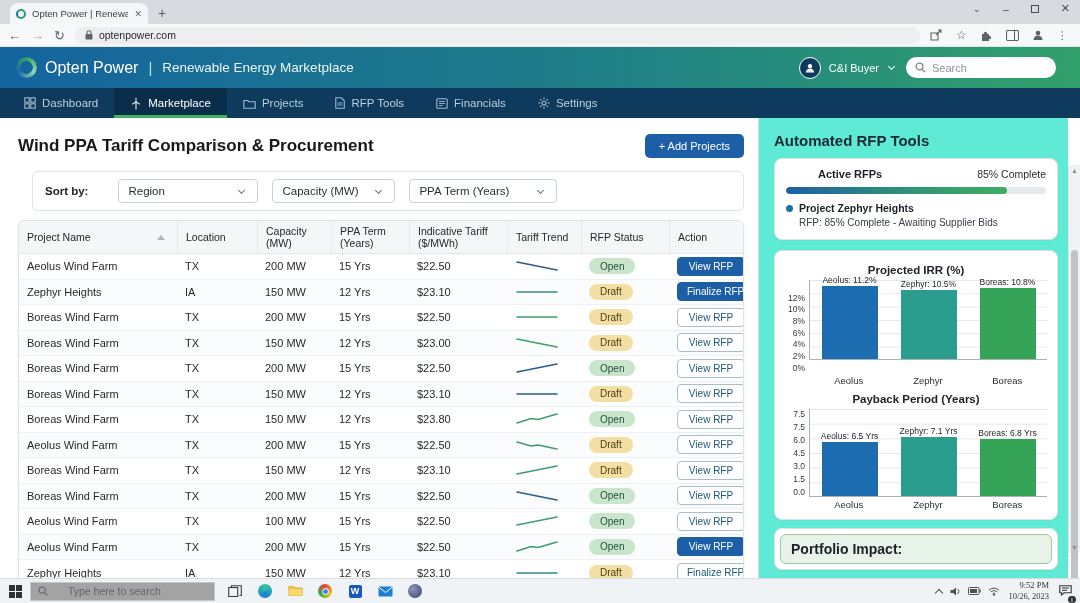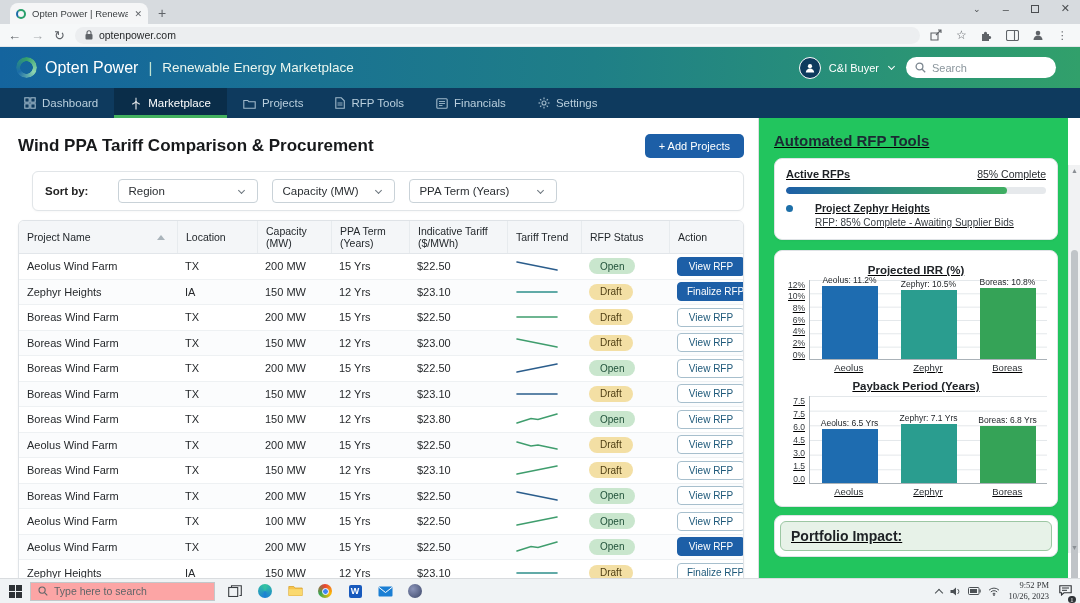--- a/index.html
+++ b/index.html
@@ -67,30 +67,30 @@
   .td { font-size:11px; color:#26292c; padding:0 8px; white-space:nowrap; overflow:hidden; }
   .td.trend { display:flex; align-items:center; }
   .badge { display:inline-block; font-size:10px; padding:2.5px 11px; border-radius:10px; }
   .badge.open { background:#c9e6cd; color:#20513a; }
   .badge.draft { background:#f3dfa4; color:#4d3d12; }
   .actbtn { font-size:10px; border-radius:4px; padding:3px 9px; min-width:68px; font-family:"Liberation Sans",sans-serif; }
   .actbtn.solid { background:#1d5fa7; color:#fff; border:1px solid #1d5fa7; }
   .actbtn.outline { background:#fff; color:#1d5879; border:1px solid #a7bfcd; }
 
   
-  .sidebar { position:absolute; top:0; left:758px; width:310px; bottom:0; background:#22c55e; border-left:1px solid #dcdfe2; padding:14px 10px 0 15px;text-decoration:underline; }
+  .sidebar { position:absolute; top:0; left:758px; width:310px; bottom:0; background:#5eead4; border-left:1px solid #dcdfe2; padding:14px 10px 0 15px; }
   .sb-title { font-size:15px; font-weight:bold; color:#1b2a33; margin-bottom:9px; }
   .card { background:#fff; border:1px solid #dfe3e6; border-radius:8px; box-shadow:0 1px 2px rgba(0,0,0,.04); }
   .rfpcard { padding:9px 11px 10px; }
   .rfprow { display:flex; justify-content:space-between; align-items:center; }
-  .rfplabel { font-size:11px; font-weight:bold; color:#1d2125; }
+  .rfplabel { font-size:11px; font-weight:bold; color:#1d2125;margin-left:32px; }
   .rfppct { font-size:10.5px; color:#2a2e32; }
   .ptrack { margin-top:7px; height:7px; border-radius:4px; background:#e6e9ec; overflow:hidden; }
   .pfill { height:100%; border-radius:4px; background:linear-gradient(90deg,#1d5fa7,#2f8f7a,#3fae62); }
-  .rfpproj { display:flex; gap:22px; margin-top:8px; align-items:flex-start; }
+  .rfpproj { display:flex; gap:6px; margin-top:8px; align-items:flex-start; }
   .dot { width:7px; height:7px; border-radius:50%; background:#1d6fa8; margin-top:3px; flex:none; }
   .projname { font-size:10.5px; font-weight:bold; color:#1d2125; line-height:1.3; }
   .projdetail { font-size:10px; color:#3a4046; line-height:1.3; }
 
   .metricscard { margin-top:10px; padding:9px 10px 6px; }
   .metricstitle { font-size:13px; font-weight:bold; color:#1b2a33; }
   .chart { margin-top:4px; }
   .ctitle { text-align:center; font-size:11.5px; font-weight:bold; color:#202428; margin-bottom:4px; }
   .chartbody { display:flex; }
   .yticks { width:24px; display:flex; flex-direction:column; justify-content:space-between; align-items:flex-end; padding-right:4px; font-size:8.5px; color:#33383c; }
@@ -109,21 +109,21 @@
   
   .pagescroll { position:absolute; top:47px; bottom:25px; right:0; width:12px; background:#f1f2f3; border-left:1px solid #e3e5e7; }
   .pagescroll .thumb { position:absolute; top:85px; height:395px; left:2px; right:2px; background:#c0c4c8; border-radius:5px; }
   .pagescroll .arr { position:absolute; left:0; right:0; text-align:center; font-size:7px; color:#8a8f94; }
 
   
   .taskbar { position:absolute; left:0; right:0; bottom:0; height:25px; background:#f0f3f5; border-top:1px solid #d9dcdf; display:flex; align-items:center; }
   .startbtn { width:30px; display:flex; justify-content:center; }
   .winlogo { display:grid; grid-template-columns:6px 6px; grid-template-rows:6px 6px; gap:1px; }
   .winlogo span { background:#2e3236; }
-  .tsearch { width:185px; height:19px; background:#fca5a5; border:1px solid #c3c7ca; display:flex; align-items:center; gap:6px; padding:0 7px; }
+  .tsearch { width:185px; height:19px; background:#a3a3a3; border:1px solid #c3c7ca; display:flex; align-items:center; gap:20px; padding:0 7px; }
   .tsearch input { border:none; outline:none; font-size:10.5px; color:#444; width:140px; background:transparent; font-family:"Liberation Sans",sans-serif; }
   .tsearch input::placeholder { color:#5f6568; }
   .tbicons { display:flex; align-items:center; gap:14px; margin-left:12px; }
   .tbicon { width:16px; height:16px; display:flex; align-items:center; justify-content:center; }
   .edge { width:14px; height:14px; border-radius:50%; background:conic-gradient(#35c4a0,#1b7fd4,#35c4a0); }
   .chrome { width:14px; height:14px; border-radius:50%; background:conic-gradient(#ea4335,#fbbc05,#34a853,#ea4335); position:relative; }
   .chrome::after { content:""; position:absolute; inset:3.5px; border-radius:50%; background:#4285f4; border:1.5px solid #fff; }
   .word { width:13px; height:13px; background:#185abd; color:#fff; font-size:9px; font-weight:bold; display:flex; align-items:center; justify-content:center; border-radius:2px; }
   .appcirc { width:14px; height:14px; border-radius:50%; background:radial-gradient(circle at 35% 35%, #8a93b8, #3b4668); }
   .tray { margin-left:auto; display:flex; align-items:center; gap:8px; padding-right:8px; color:#4b5054;font-family:Liberation Serif, serif; }
@@ -527,21 +527,21 @@
             <div class="projdetail">RFP: 85% Complete - Awaiting Supplier Bids</div>
           </div>
         </div>
       </div>
 
       <div class="card metricscard">
 
         <div class="chart">
           <div class="ctitle">Projected IRR (%)</div>
           <div class="chartbody">
-            <div class="yticks" style="height: 80px;">
+            <div class="yticks" style="height: 80px; margin-top: 13px;">
                 <div>12%</div>
                 <div>10%</div>
                 <div>8%</div>
                 <div>6%</div>
                 <div>4%</div>
                 <div>2%</div>
                 <div>0%</div>
               </div>
             <div class="plot" style="height: 80px; background-size: 100% 13.3333px;">
                 <div class="barwrap">

